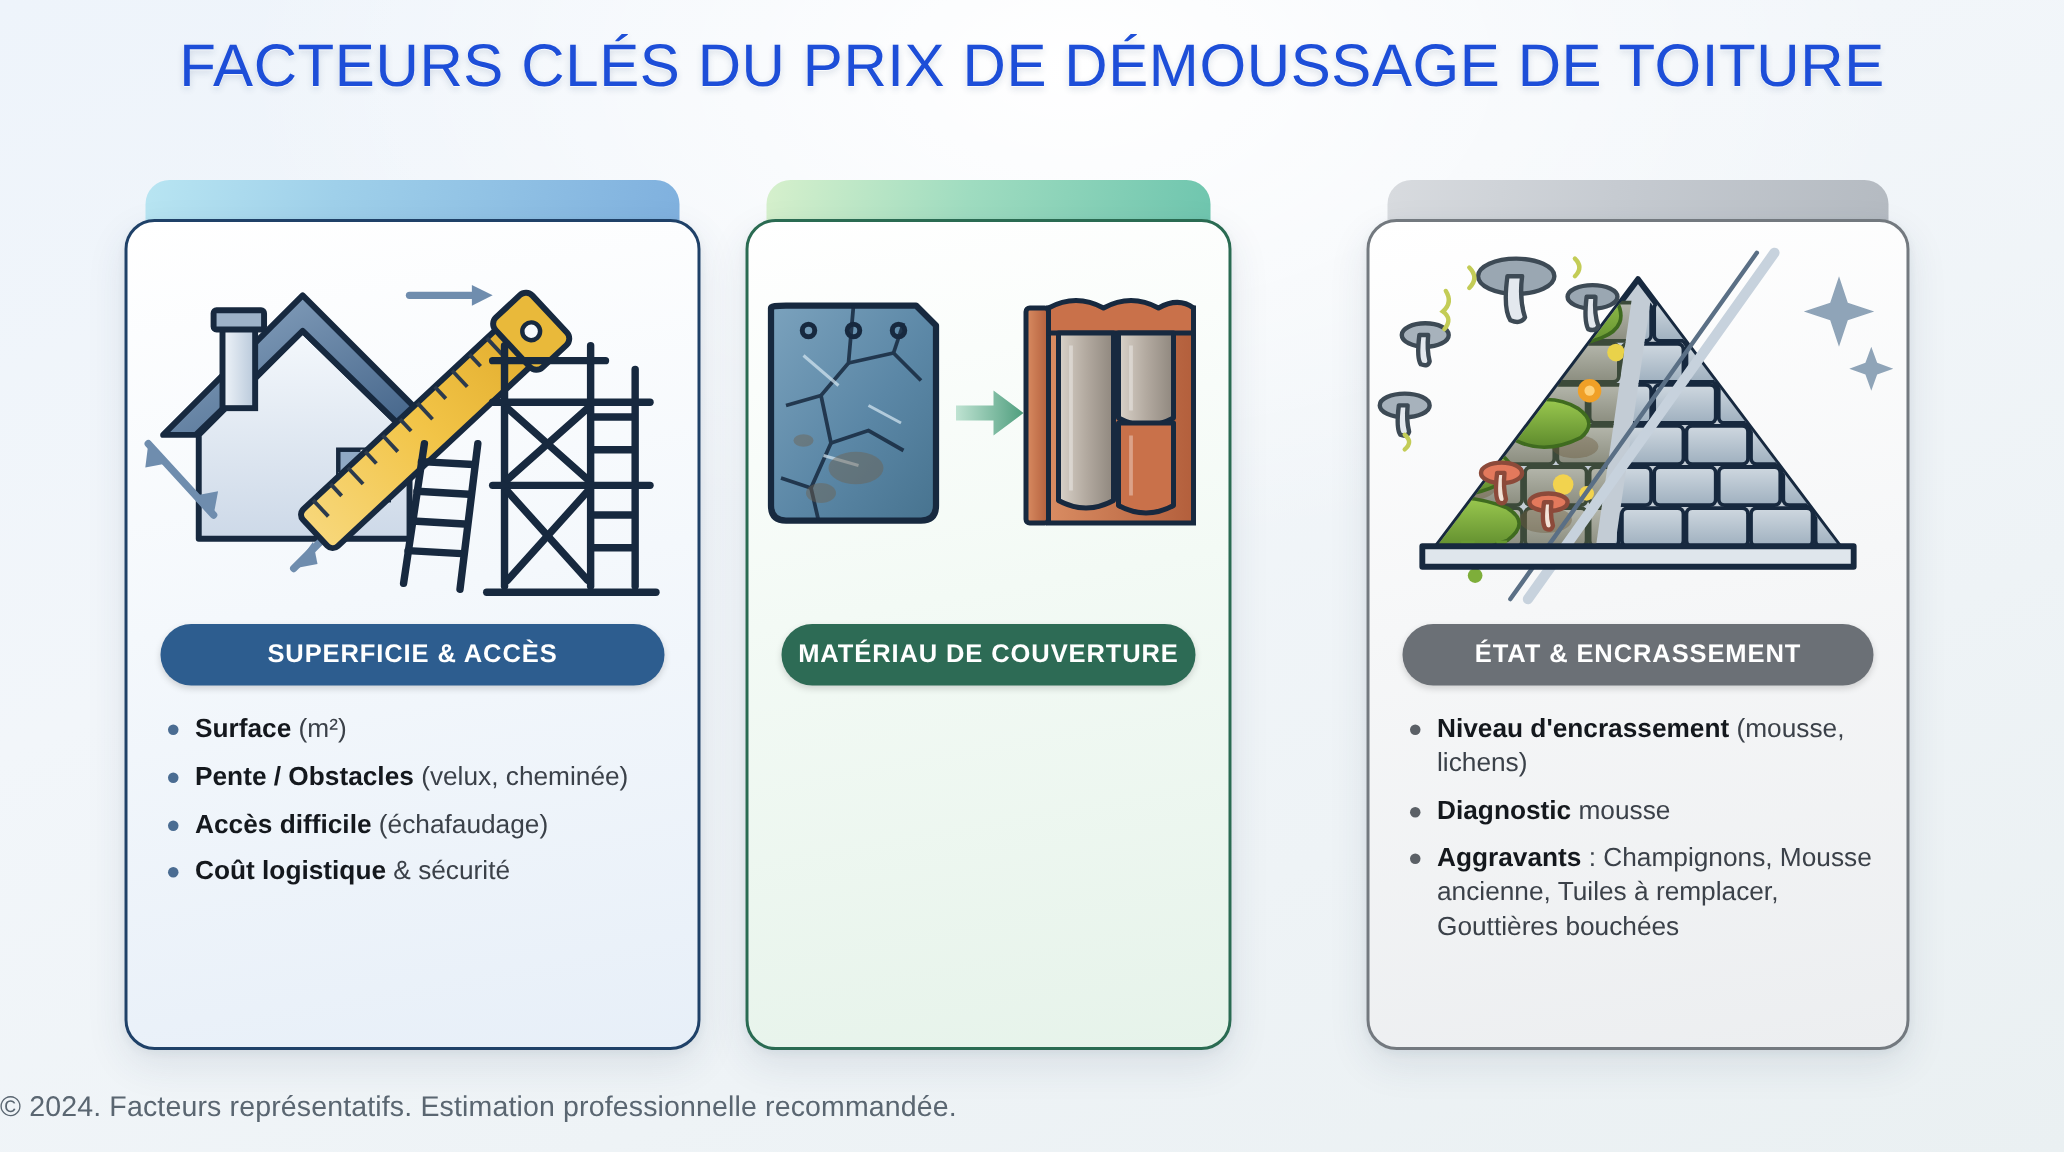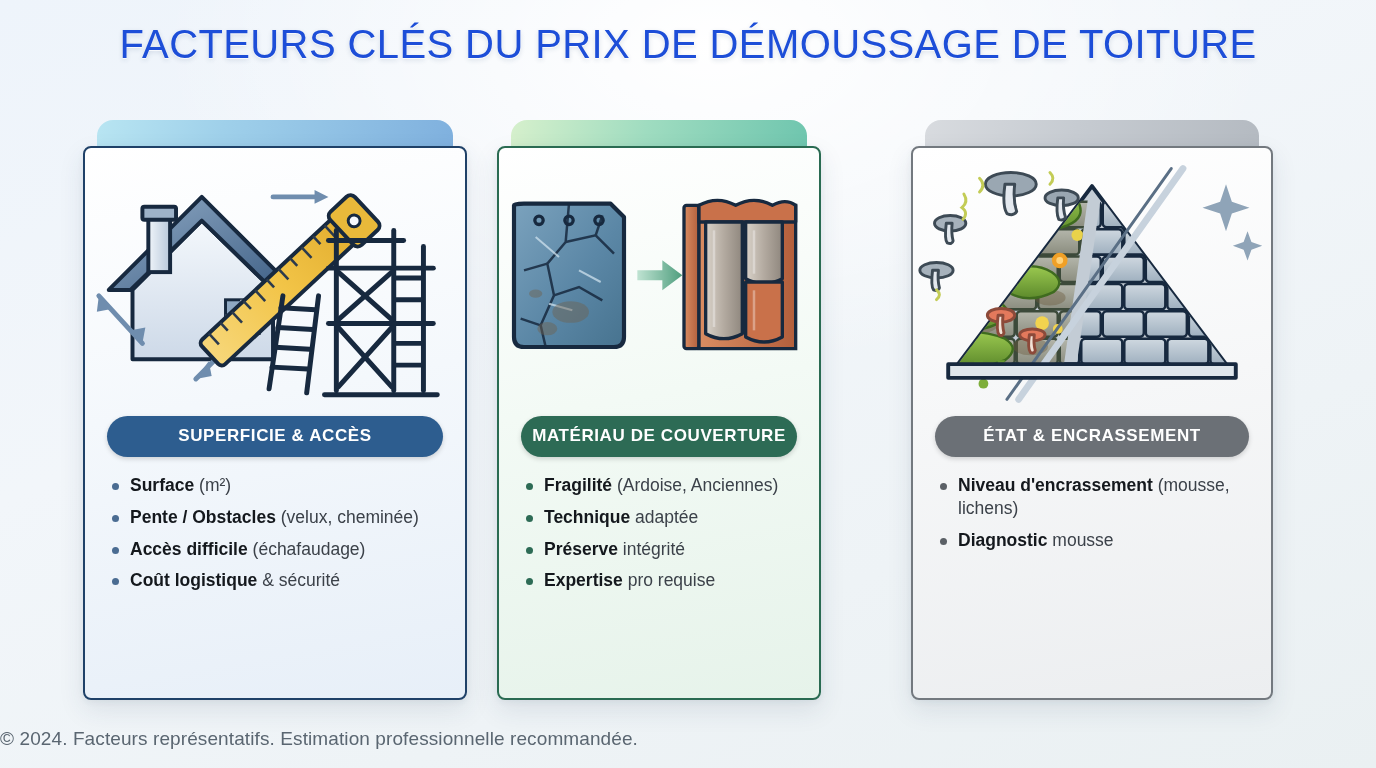--- a/index.html
+++ b/index.html
@@ -72,21 +72,21 @@
   .c1 .tab { background: linear-gradient(100deg, #b8e5f2 0%, #9fd0ea 35%, #7fb0de 100%); }
   .c2 .tab { background: linear-gradient(100deg, #d6f0cc 0%, #9fdcc0 45%, #6ec5ae 100%); }
   .c3 .tab { background: linear-gradient(100deg, #d8dbdf 0%, #c6cbd1 45%, #b4bac1 100%); }
 
   .card {
     position: absolute;
     top: 26px;
     left: 0;
     right: 0;
     bottom: 0;
-    border-radius: 8px;
+    border-radius: 20px;
     box-shadow: 0 10px 26px rgba(40,60,90,0.10), 0 2px 6px rgba(40,60,90,0.06);
     overflow: hidden;
     display: flex;
     flex-direction: column;
   }
   .c1 .card { background: linear-gradient(170deg, #ffffff 0%, #f4f8fc 45%, #e7eff8 100%); border: 2px solid #1f4168; }
   .c2 .card { background: linear-gradient(170deg, #ffffff 0%, #f3faf5 45%, #e6f3ea 100%); border: 2px solid #2a6b52; }
   .c3 .card { background: linear-gradient(170deg, #ffffff 0%, #f6f7f8 45%, #eceef0 100%); border: 2px solid #73797f; }
 
   
@@ -355,34 +355,20 @@
               <line x1="306" y1="72" x2="306" y2="124"></line>
               <line x1="306" y1="144" x2="306" y2="192"></line>
             </g>
           </svg>
         </div>
 
         <div class="pill-row">
           <div class="pill">MATÉRIAU DE COUVERTURE</div>
         </div>
 
-        <ul class="list">
-          <li>
-            <b>Fragilité</b><span> (Ardoise, Anciennes)</span>
-          </li>
-          <li>
-            <b>Technique</b><span> adaptée</span>
-          </li>
-          <li>
-            <b>Préserve</b><span> intégrité</span>
-          </li>
-          <li>
-            <b>Expertise</b><span> pro requise</span>
-          </li>
-        </ul>
       </div>
     </div>
 
     <div class="card-slot c3">
       <div class="tab"></div>
       <div class="card">
 
         <div class="illus">
           <svg viewBox="0 0 366 268" xmlns="http://www.w3.org/2000/svg">
             <defs>
@@ -539,20 +525,23 @@
           <div class="pill">ÉTAT &amp; ENCRASSEMENT</div>
         </div>
 
         <ul class="list">
           <li>
             <b>Niveau d'encrassement</b><span> (mousse, lichens)</span>
           </li>
           <li>
             <b>Diagnostic</b><span> mousse</span>
           </li>
+          <li>
+            <b>Aggravants</b><span> : Champignons, Mousse ancienne, Tuiles à remplacer, Gouttières bouchées</span>
+          </li>
         </ul>
       </div>
     </div>
 
   </div>
 
   <div class="footer">© 2024. Facteurs représentatifs. Estimation professionnelle recommandée.</div>
 
 </div>
 

